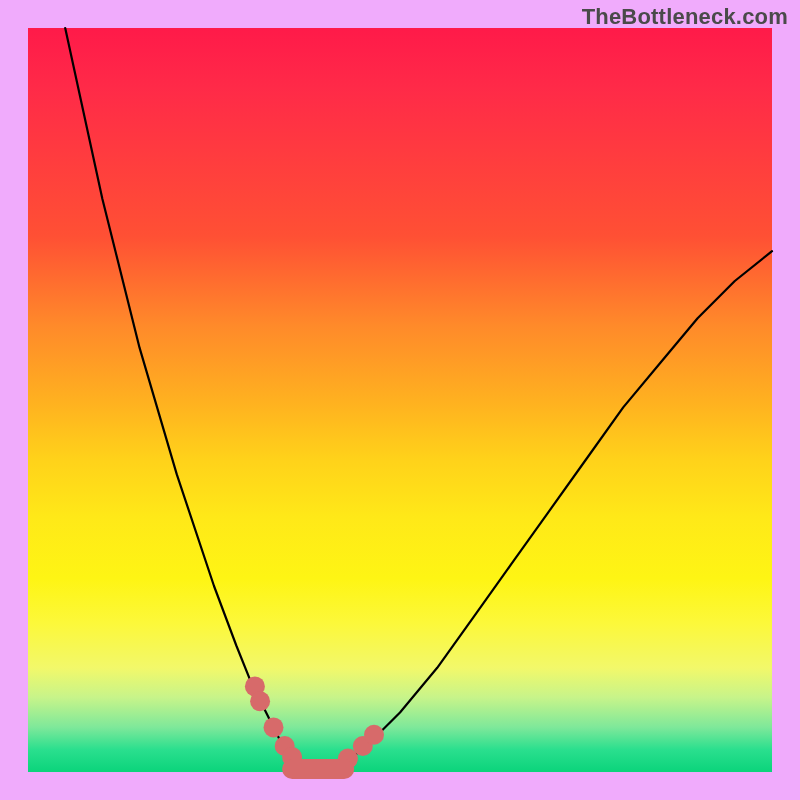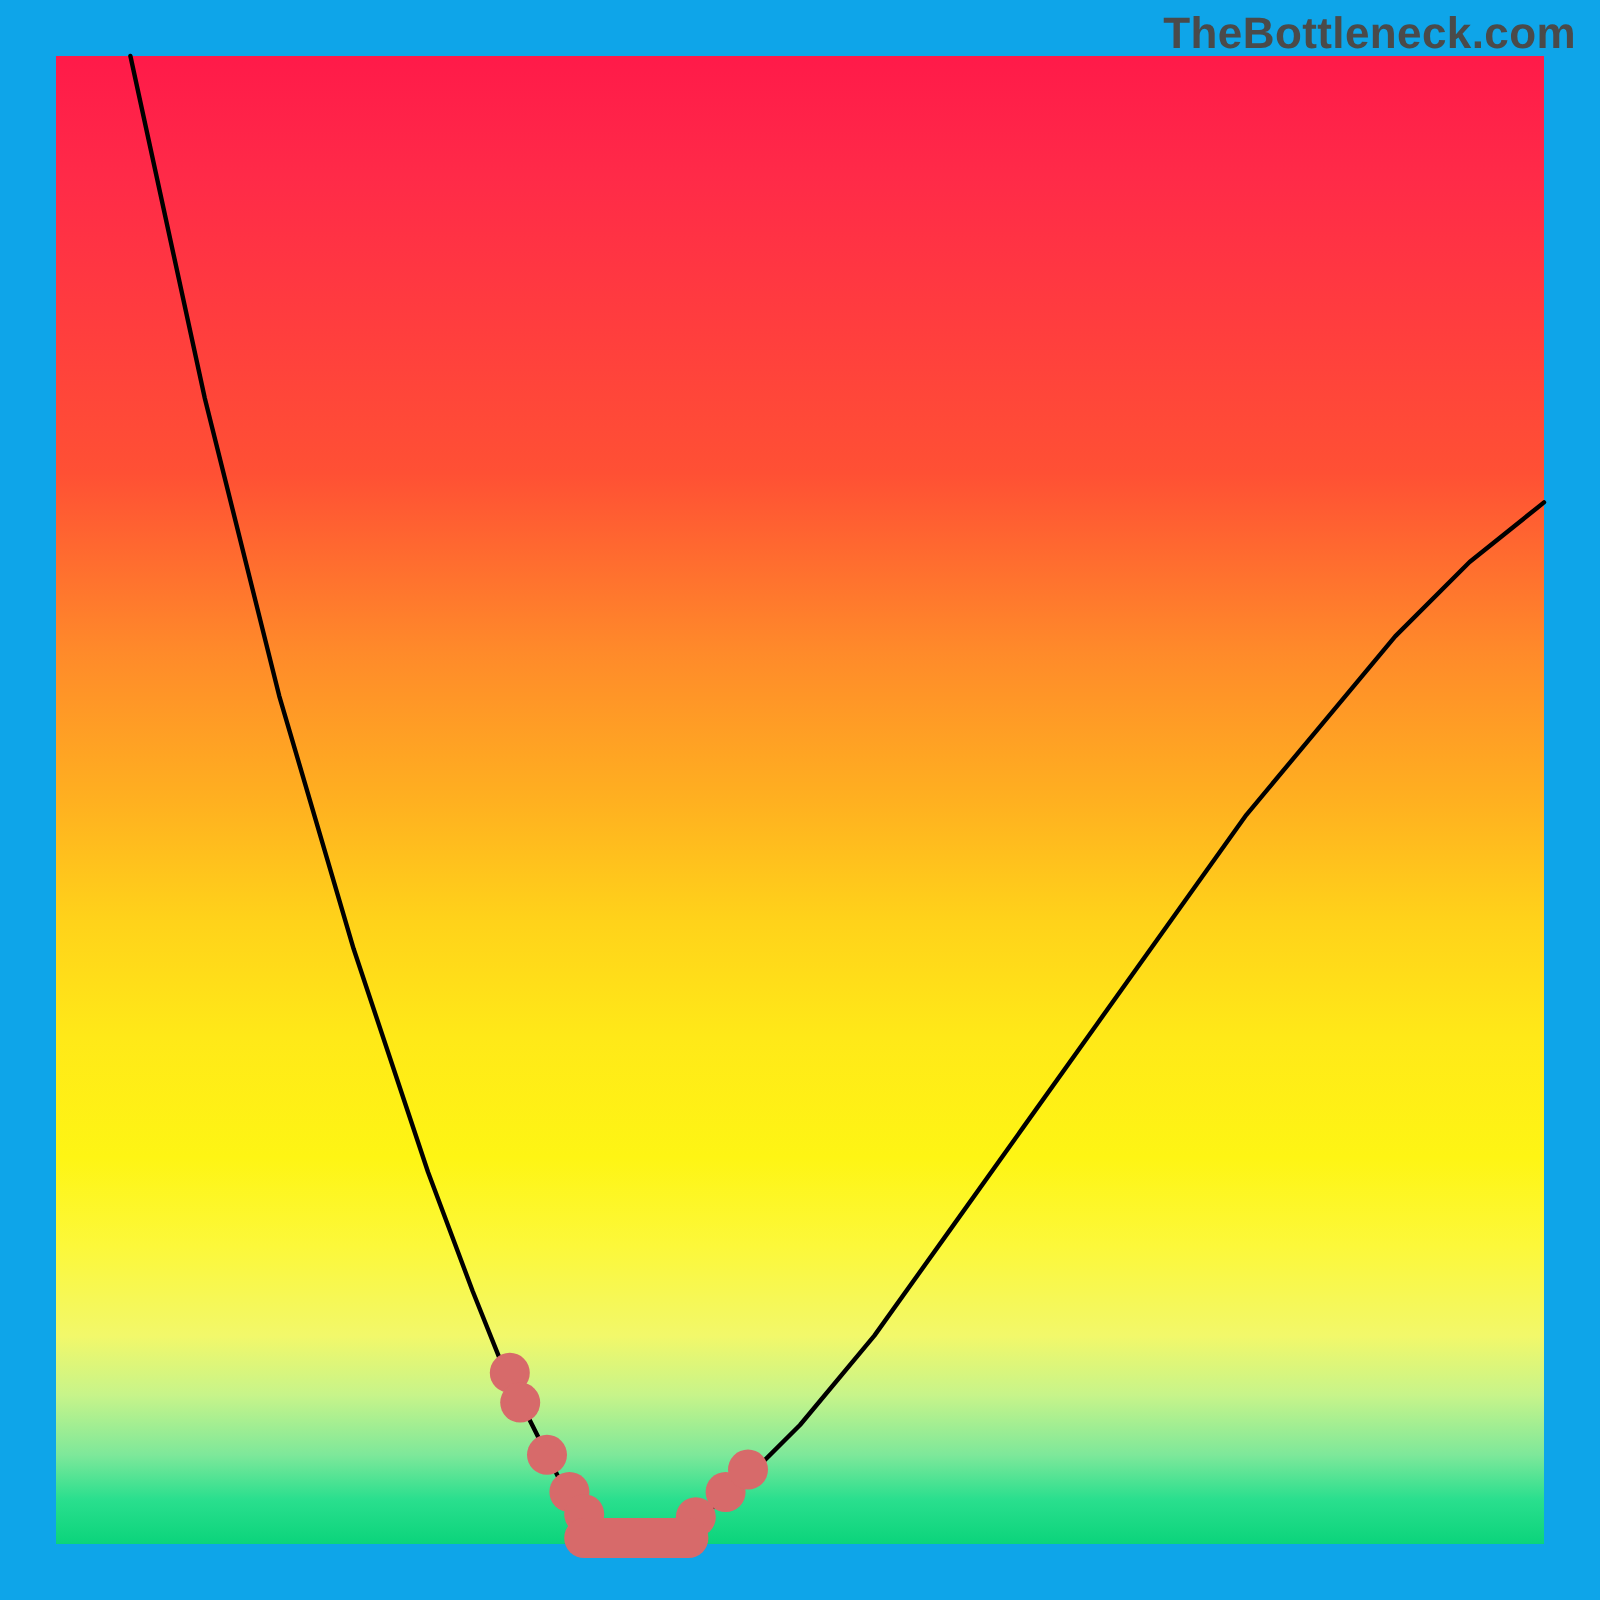--- a/index.html
+++ b/index.html
@@ -8,21 +8,21 @@
     width: 800px;
     height: 800px;
     background: #000;
     font-family: Arial, Helvetica, sans-serif;
     overflow: hidden;
   }
   .frame {
     position: relative;
     width: 800px;
     height: 800px;
-    background: #0ea5e9;
+    background: #f0abfc;
   }
   .watermark {
     position: absolute;
     top: 4px;
     right: 12px;
     color: #4a4a4a;
     font-size: 22px;
     font-weight: 600;
     letter-spacing: 0.2px;
     user-select: none;

